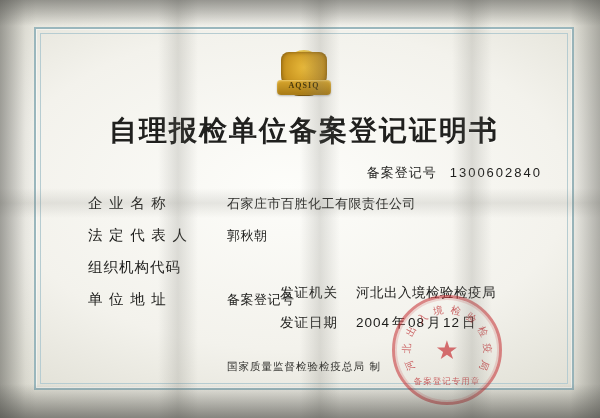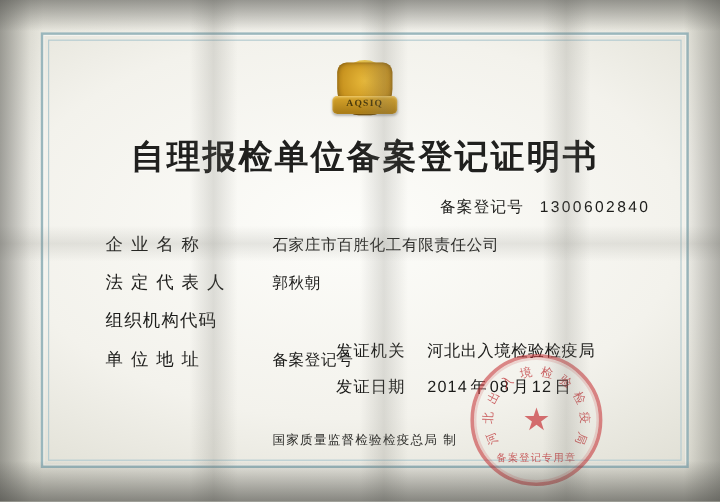--- a/index.html
+++ b/index.html
@@ -279,21 +279,21 @@
     </div>
 
     <div class="footer">
       <div class="footer-row">
         <span class="footer-label">发证机关</span>
         <span class="footer-value">河北出入境检验检疫局</span>
       </div>
       <div class="footer-row">
         <span class="footer-label">发证日期</span>
         <span class="footer-value date-value">
-          <span class="date-num">2014</span>
+          <span class="date-num">2004</span>
           <span>年</span>
           <span class="date-num">08</span>
           <span>月</span>
           <span class="date-num">12</span>
           <span>日</span>
         </span>
       </div>
     </div>
 
     <div class="bottom-note">国家质量监督检验检疫总局 制</div>

